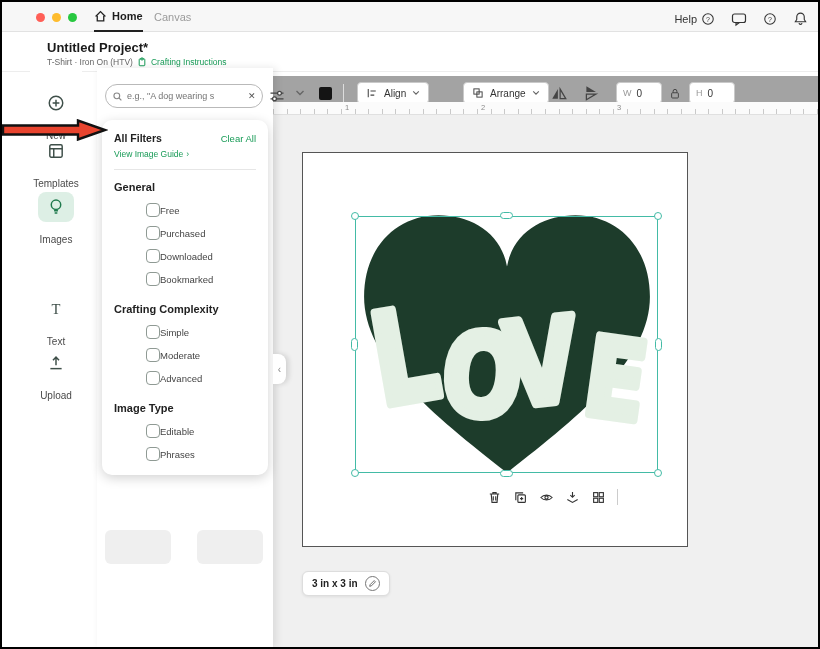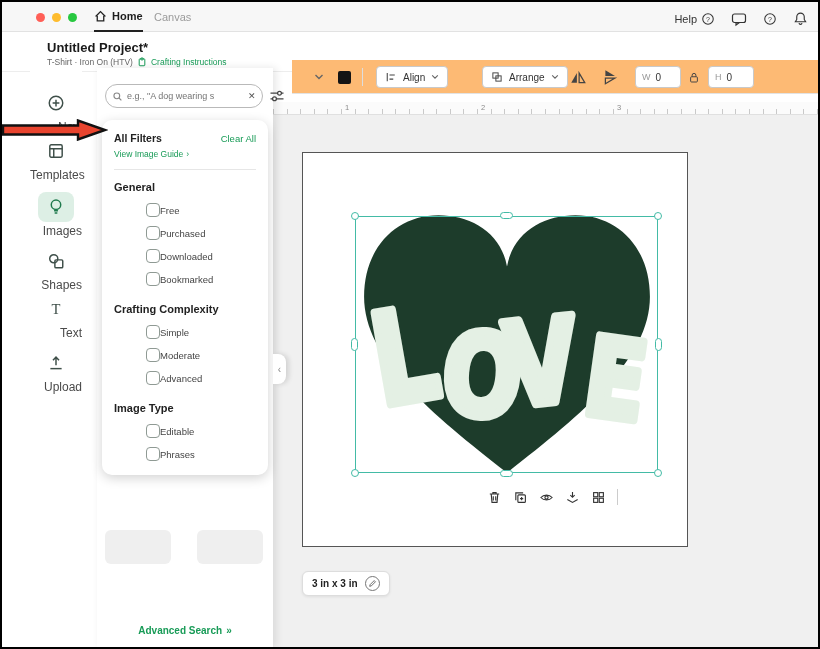--- a/index.html
+++ b/index.html
@@ -26,21 +26,21 @@
   .header-right { position:absolute; right:0; top:0; height:36px; display:flex; align-items:center; gap:18px; }
   .save-label { font-size:11px; color:#333; }
   .mystuff { display:flex; align-items:center; gap:5px; font-size:11px; color:#333; }
   .preview-btn { border:1.5px solid #189b57; color:#189b57; font-size:11px; font-weight:bold; background:#fff; border-radius:16px; padding:6px 22px; margin-right:-4px; }
 
   
   .sidebar { position:absolute; left:28px; top:66px; width:52px; bottom:0; background:#fff; }
   .side-item { position:absolute; left:0; width:52px; text-align:center; cursor:pointer; }
   .side-item .icon-wrap { display:inline-flex; width:36px; height:30px; align-items:center; justify-content:center; border-radius:8px; }
   .side-item.active .icon-wrap { background:#ddefe5; }
-  .side-label { display:block; font-size:12px; color:#4a4a4a; margin-top:2px;text-align:right; }
+  .side-label { display:block; font-size:10px; color:#4a4a4a; margin-top:12px; }
 
   
   .panel { position:absolute; left:95px; top:66px; width:176px; bottom:0; background:#fff; box-shadow:3px 0 8px rgba(0,0,0,0.10); z-index:5; }
   .search-row { position:absolute; left:8px; top:16px; width:162px; display:flex; align-items:center; gap:6px; }
   .search-pill { flex:0 0 140px; height:24px; border:1px solid #b9b9b9; border-radius:13px; display:flex; align-items:center; padding:0 6px; gap:4px; background:#fff; }
   .search-pill input { border:none; outline:none; flex:1; min-width:0; font-size:9px; color:#555; font-family:"Liberation Sans",sans-serif; background:transparent; }
   .clear-x { font-size:9px; color:#555; cursor:pointer; }
   .tiles { position:absolute; left:0; top:0; width:100%; }
   .tile { position:absolute; height:34px; border-radius:6px; background:#efefef; }
 
@@ -54,21 +54,21 @@
   .sec-gap { margin-top:17px; }
   .opt { display:flex; align-items:center; margin-bottom:9px; cursor:pointer;margin-left:32px; }
   .cb { width:14px; height:14px; border:1.5px solid #8f9a94; border-radius:4px; background:#fff; flex:0 0 auto; }
   .opt-label { font-size:9.5px; color:#444; }
 
   .adv-strip { position:absolute; left:0; bottom:0; width:100%; height:34px; background:#fff; display:flex; align-items:center; justify-content:center; gap:4px; z-index:7; }
   .adv-label { font-size:10px; font-weight:bold; color:#189b57; cursor:pointer; }
   .collapse-tab { position:absolute; right:-13px; top:286px; width:13px; height:30px; background:#fff; border-radius:0 8px 8px 0; box-shadow:3px 0 5px rgba(0,0,0,0.12); display:flex; align-items:center; justify-content:center; font-size:10px; color:#888; cursor:pointer; z-index:6; }
 
   
-  .toolbar { position:absolute; left:271px; top:58px; right:0; height:34px; background:#fdba74; border-bottom:1px solid #e3e3e3;margin-left:19px; }
+  .toolbar { position:absolute; left:271px; top:74px; right:0; height:34px; background:#a3a3a3; border-bottom:1px solid #e3e3e3; }
   .tb { position:absolute; top:0; height:34px; display:flex; align-items:center; }
   .swatch { width:13px; height:13px; background:#141414; border-radius:2px; }
   .vdiv { width:1px; height:18px; background:#ddd; }
   .dd { border:1px solid #c9c9c9; border-radius:4px; height:22px; display:flex; align-items:center; gap:6px; padding:0 8px; font-size:10px; color:#333; cursor:pointer; background:#fff; }
   .dim-field { border:1px solid #c9c9c9; border-radius:4px; height:22px; width:46px; display:flex; align-items:center; gap:5px; padding:0 6px; background:#fff; }
   .dim-label { font-size:9px; color:#999; }
   .dim-value { font-size:10px; color:#333; }
 
   
   .ruler { position:absolute; left:271px; top:100px; right:0; height:13px; background:#fbfbfb; border-bottom:1px solid #e0e0e0;
@@ -190,31 +190,20 @@
       <span class="icon-wrap">
           <span class="ic">
         <svg width="18" height="18" viewBox="0 0 16 16" fill="none" stroke="#1f7a4d" stroke-width="1.3">
               <circle cx="8" cy="6" r="4.2"></circle>
               <path d="M6.3 11.4 h3.4 M6.8 13.4 h2.4"></path>
             </svg>
       </span>
         </span>
       <span class="side-label">Images</span>
     </div>
-    <div class="side-item" style="top:178px">
-      <span class="icon-wrap">
-          <span class="ic">
-        <svg width="18" height="18" viewBox="0 0 16 16" fill="none" stroke="#3e4f49" stroke-width="1.3">
-              <circle cx="6" cy="6" r="3.6"></circle>
-              <rect x="7" y="7" width="7" height="7" rx="1"></rect>
-            </svg>
-      </span>
-        </span>
-      <span class="side-label">Shapes</span>
-    </div>
     <div class="side-item" style="top:226px">
       <span class="icon-wrap">
           <span class="ic">
         <svg width="18" height="18" viewBox="0 0 16 16">
               <text x="8" y="12.5" font-size="13" text-anchor="middle" fill="#3e4f49" font-family="Liberation Serif">T</text>
             </svg>
       </span>
         </span>
       <span class="side-label">Text</span>
     </div>
@@ -305,24 +294,20 @@
       <label class="opt">
         <span class="cb"></span>
         <span class="opt-label">Editable</span>
       </label>
       <label class="opt" style="margin-bottom:2px">
         <span class="cb"></span>
         <span class="opt-label">Phrases</span>
       </label>
     </div>
 
-    <div class="adv-strip">
-      <span class="adv-label">Advanced Search</span>
-      <span class="adv-label">»</span>
-    </div>
 
     <div class="collapse-tab">
       <span>‹</span>
     </div>
   </div>
 
   <div class="toolbar">
     <div class="tb" style="left:22px">
       <svg width="10" height="10" viewBox="0 0 10 10" fill="none" stroke="#666" stroke-width="1.4">
           <path d="M1.5 3 L5 6.5 L8.5 3"></path>

